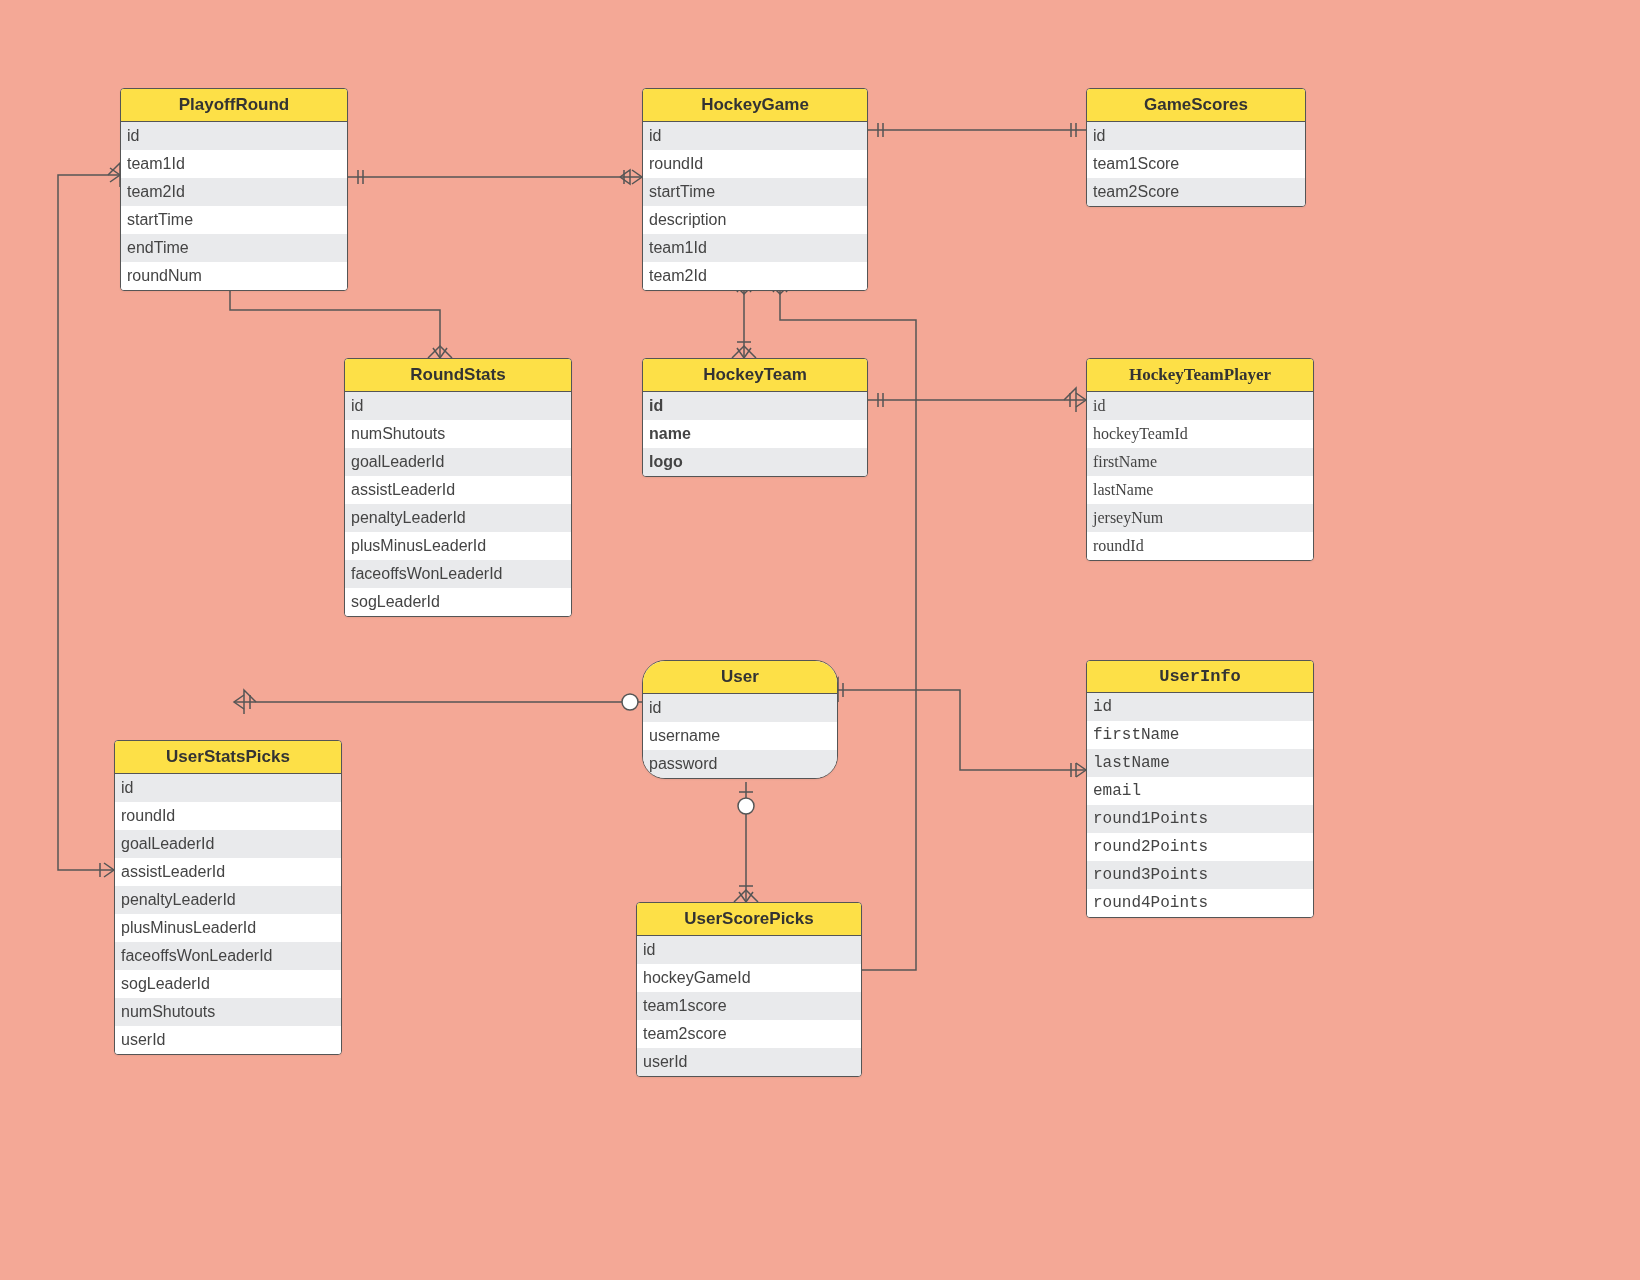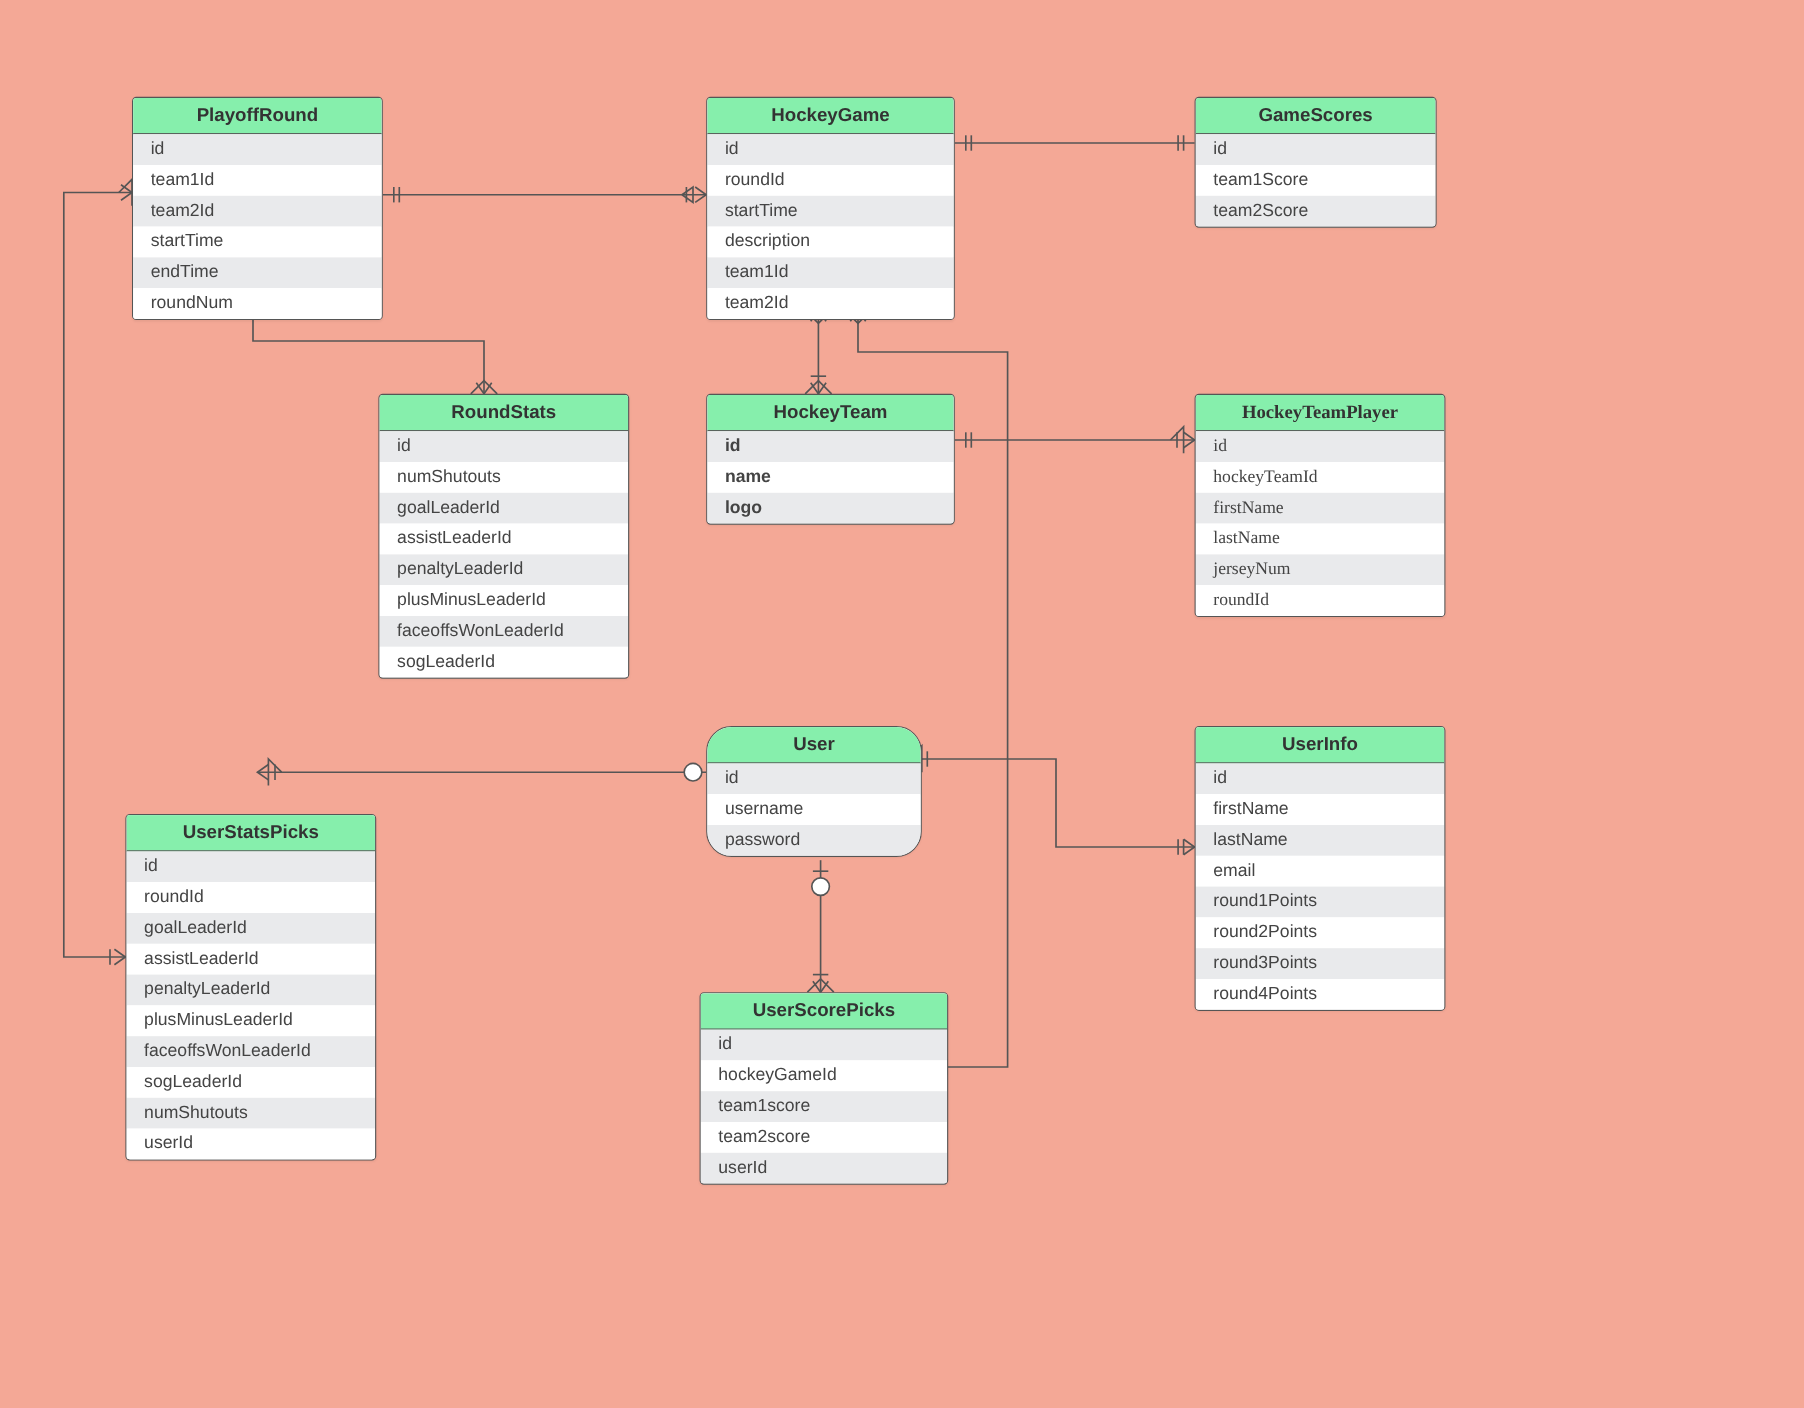--- a/index.html
+++ b/index.html
@@ -18,30 +18,30 @@
   }
   .entity {
     position: absolute;
     background: #fff;
     border: 1.5px solid #555;
     border-radius: 4px;
     overflow: hidden;
     box-shadow: 0 1px 2px rgba(0,0,0,0.05);
   }
   .entity-header {
-    background: #86efac;
+    background: #fde047;
     border-bottom: 1.5px solid #555;
     padding: 6px 14px;
     font-weight: 700;
     font-size: 17px;
     color: #333;
     text-align: center;
   }
   .entity-row {
-    padding: 5px 16px;
+    padding: 5px 6px;
     font-size: 16px;
     color: #444;
   }
   .entity-row:nth-child(odd) {
     background: #e9eaec;
   }
   .entity-row:nth-child(even) {
     background: #fff;
   }
   .entity-row.bold {
@@ -212,21 +212,21 @@
 
   <div class="entity" style="left:642px; top:660px; width:196px;border-radius:23px;">
     <div class="entity-header">User</div>
     <div class="entity-body">
       <div class="entity-row">id</div>
       <div class="entity-row">username</div>
       <div class="entity-row">password</div>
     </div>
   </div>
 
-  <div class="entity" style="left:1086px; top:660px; width:228px;">
+  <div class="entity" style="left:1086px; top:660px; width:228px;font-family:Liberation Mono, monospace;">
     <div class="entity-header">UserInfo</div>
     <div class="entity-body">
       <div class="entity-row">id</div>
       <div class="entity-row">firstName</div>
       <div class="entity-row">lastName</div>
       <div class="entity-row">email</div>
       <div class="entity-row">round1Points</div>
       <div class="entity-row">round2Points</div>
       <div class="entity-row">round3Points</div>
       <div class="entity-row">round4Points</div>

